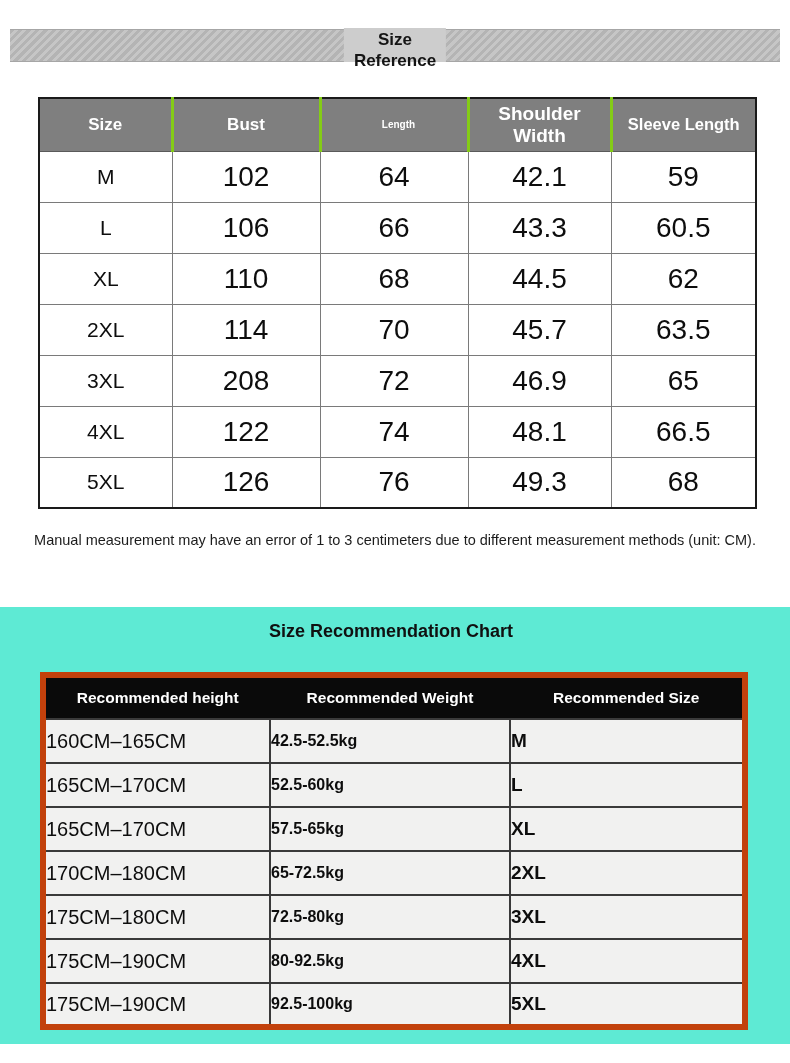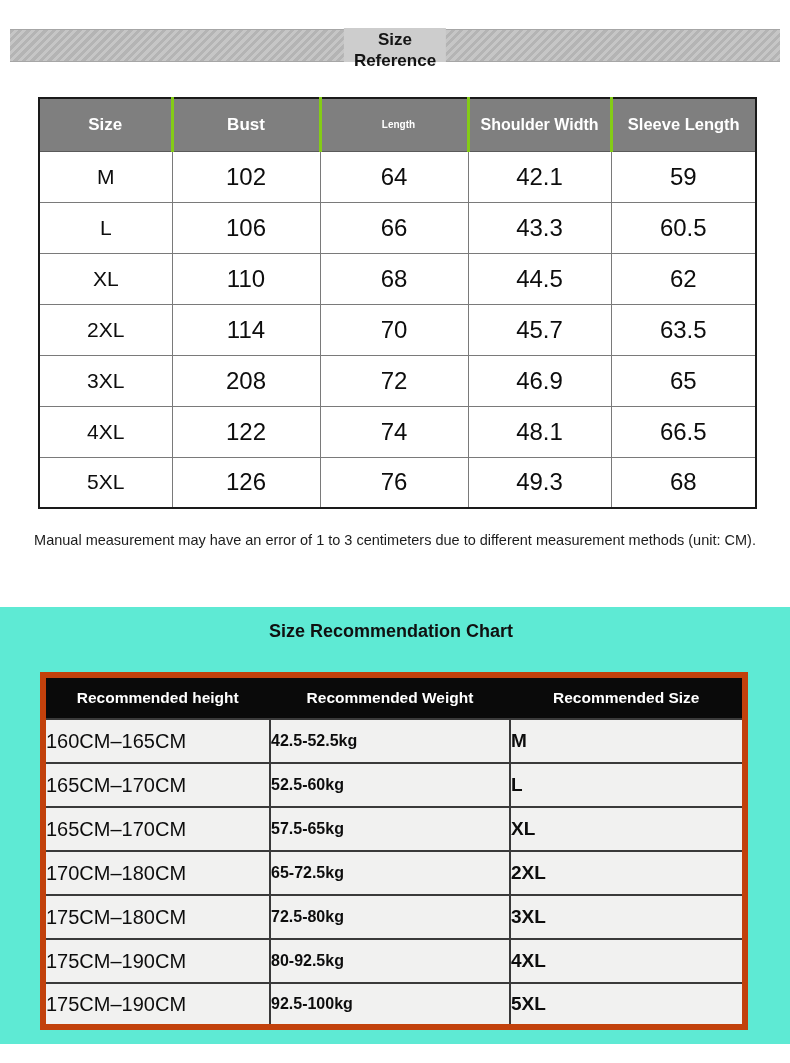--- a/index.html
+++ b/index.html
@@ -34,25 +34,25 @@
   }
   table.t1 th {
     background:#7f7f7f; color:#ffffff; font-weight:700;
     height:53px; text-align:center; vertical-align:middle;
     border-left:3px solid #84cc16; border-bottom:1px solid #5a5a5a;
   }
   table.t1 th:first-child { border-left:none; }
   table.t1 th:nth-child(1){ font-size:17px; }
   table.t1 th:nth-child(2){ font-size:17px; }
   table.t1 th:nth-child(3){ font-size:10px;padding-left:9px; }
-  table.t1 th:nth-child(4){ font-size:16px;margin-top:8px; }
+  table.t1 th:nth-child(4){ font-size:19px;margin-top:8px; }
   table.t1 th:nth-child(5){ font-size:16.5px; }
   table.t1 td {
     height:51px; text-align:center; vertical-align:middle;
-    border:1px solid #7a7a7a; font-size:24px; color:#0d0d0d;
+    border:1px solid #7a7a7a; font-size:28px; color:#0d0d0d;
     background:#ffffff;
   }
   table.t1 td:first-child { font-size:21px; }
 
   
   .footnote {
     position:absolute; left:0; right:0; top:532px; text-align:center;
     font-size:14.5px; font-weight:400; color:#1c1c1c; white-space:nowrap;
   }
 

